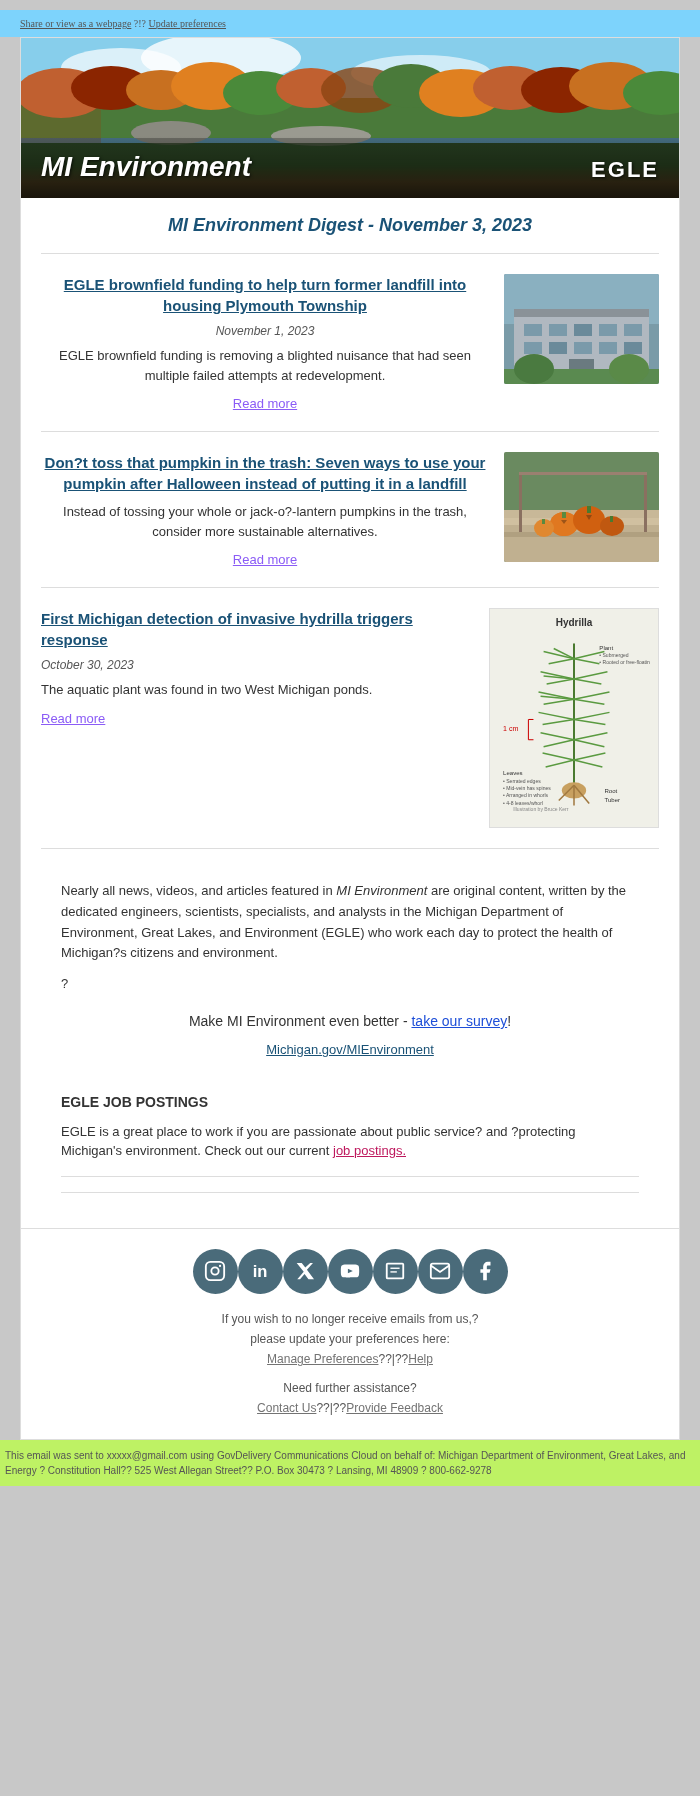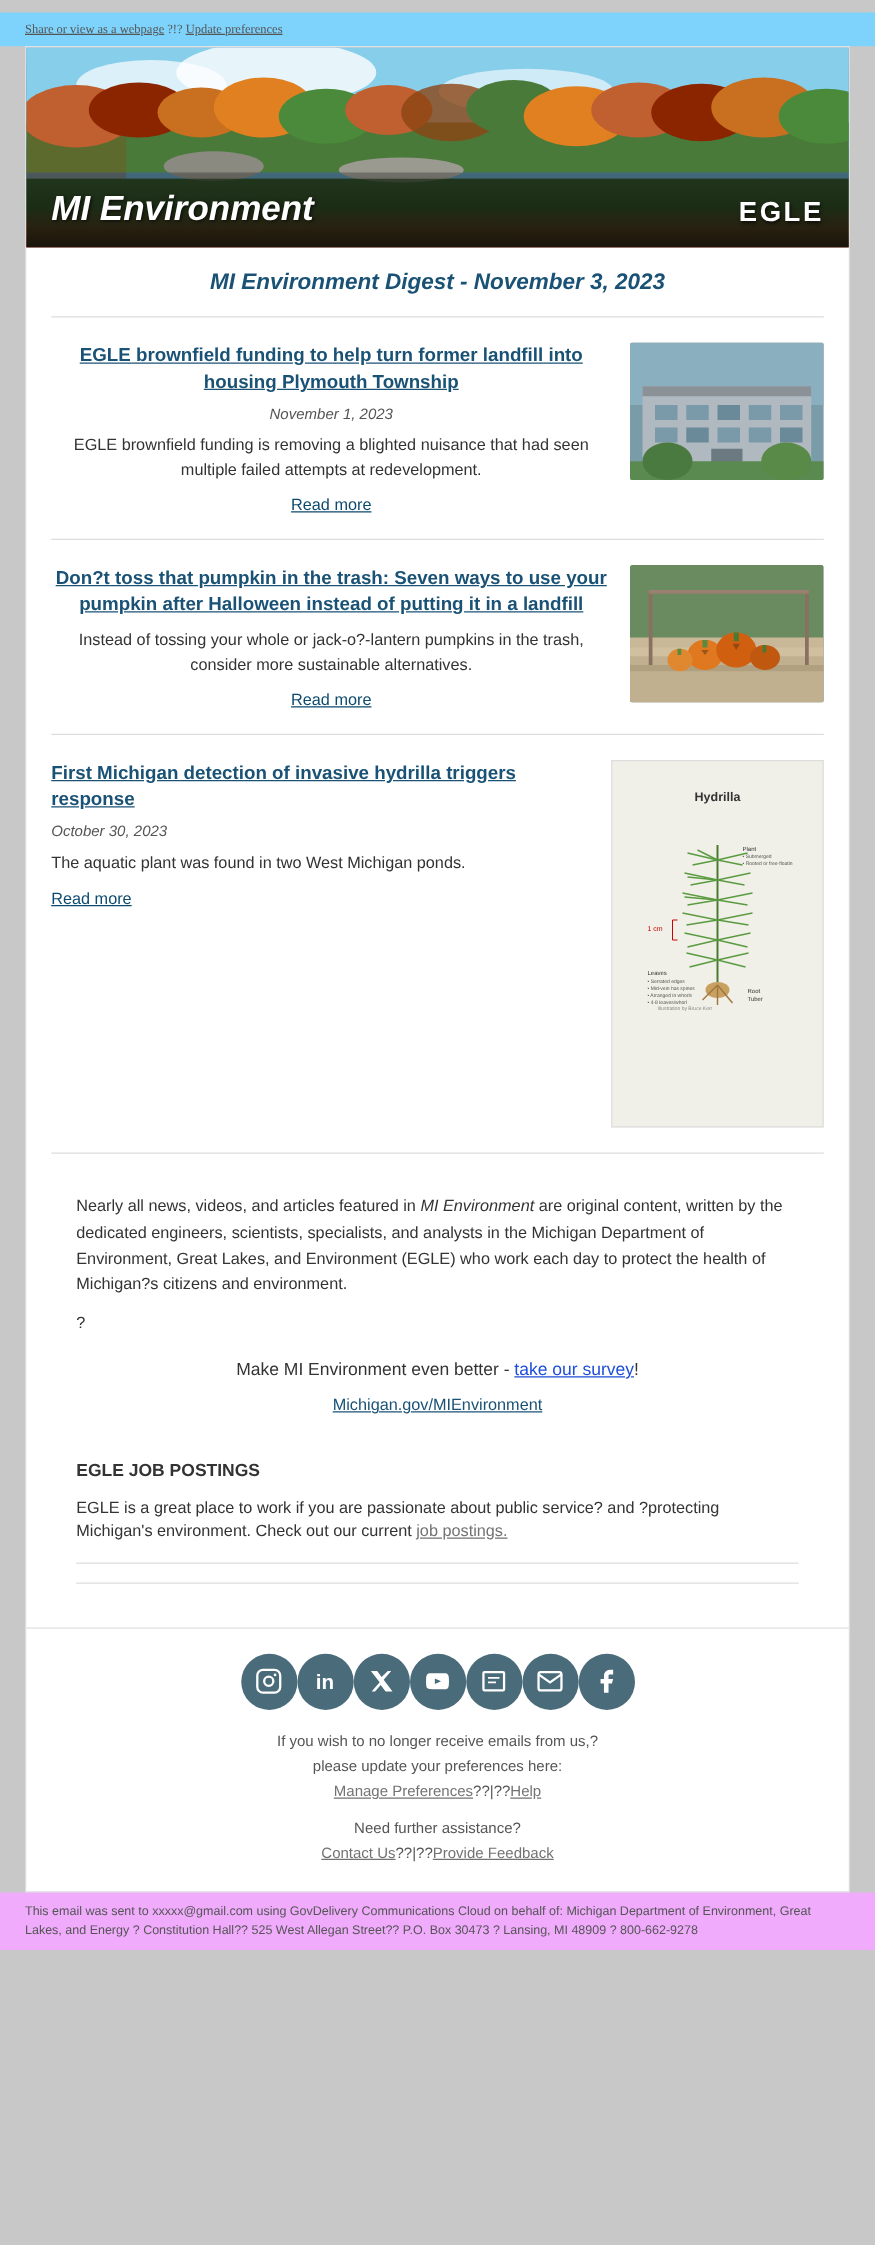--- a/index.html
+++ b/index.html
@@ -111,21 +111,21 @@
       font-style: italic;
       margin-bottom: 8px;
     }
     .article-desc {
       font-size: 13px;
       color: #333;
       line-height: 1.5;
       margin-bottom: 10px;
     }
     .read-more {
-      color: #0c4a6e;
+      color: #8b5cf6;
       font-size: 13px;
       text-decoration: underline;
       cursor: pointer;
       display: inline-block;
     }
     .footer-content {
       padding: 20px;
       border-top: 1px solid #ddd;
       font-size: 13px;
       line-height: 1.6;
@@ -156,21 +156,21 @@
     .job-postings-title {
       font-weight: bold;
       font-size: 14px;
       margin-bottom: 8px;
     }
     .job-postings-text {
       font-size: 13px;
       line-height: 1.5;
     }
     .job-postings-text a {
-      color: #737373;
+      color: #be185d;
       text-decoration: underline;
     }
     .divider-line {
       border: none;
       border-top: 1px solid #ddd;
       margin: 15px 0;
     }
     .social-bar {
       background: #fff;
       margin: 0 20px;
@@ -200,43 +200,43 @@
       font-size: 12px;
       color: #555;
       line-height: 1.7;
       text-align: center;
     }
     .unsubscribe-text a {
       color: #737373;
       text-decoration: underline;
     }
     .footer-bottom {
-      background: #f0abfc;
-      padding: 8px 20px;
+      background: #bef264;
+      padding: 8px 5px;
       font-size: 10px;
       color: #555;
       line-height: 1.5;
     }
     .article3-full {
       display: flex;
       gap: 15px;
     }
     .article3-text {
       flex: 1;
     }
     .article3-image-wrap {
       width: 170px;
       min-width: 170px;
     }
     .img-hydrilla-container {
       width: 170px;
-      height: 294px;
+      height: 220px;
       background: #f0f0e8;
       border: 1px solid #ddd;
-      padding: 24px;
+      padding: 8px;
       font-size: 8px;
     }
     .hydrilla-header {
       font-size: 10px;
       font-weight: bold;
       text-align: center;
       margin-bottom: 4px;
     }
     .hydrilla-svg {
       width: 100%;

